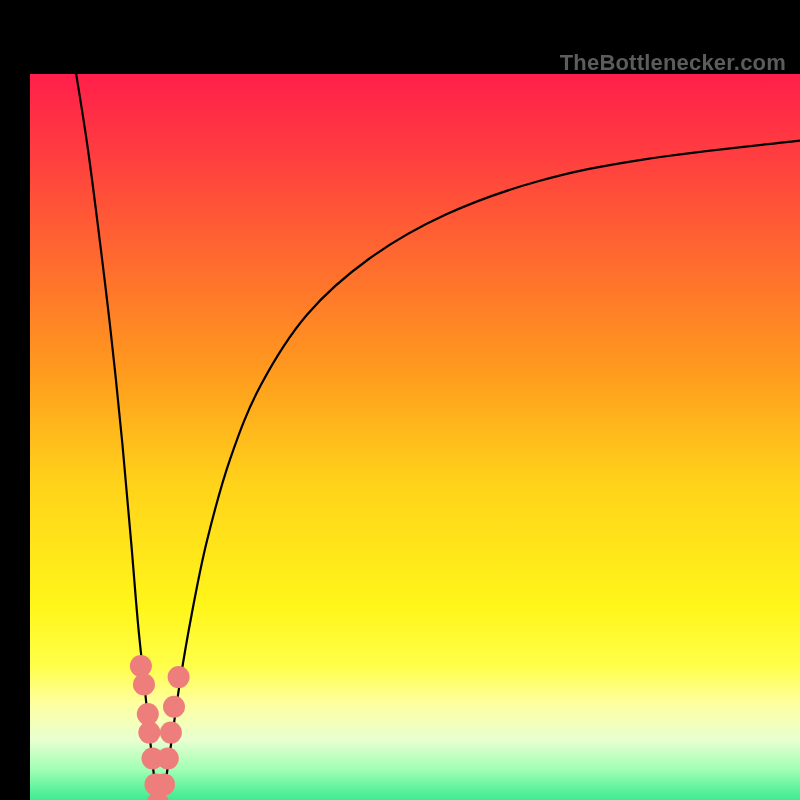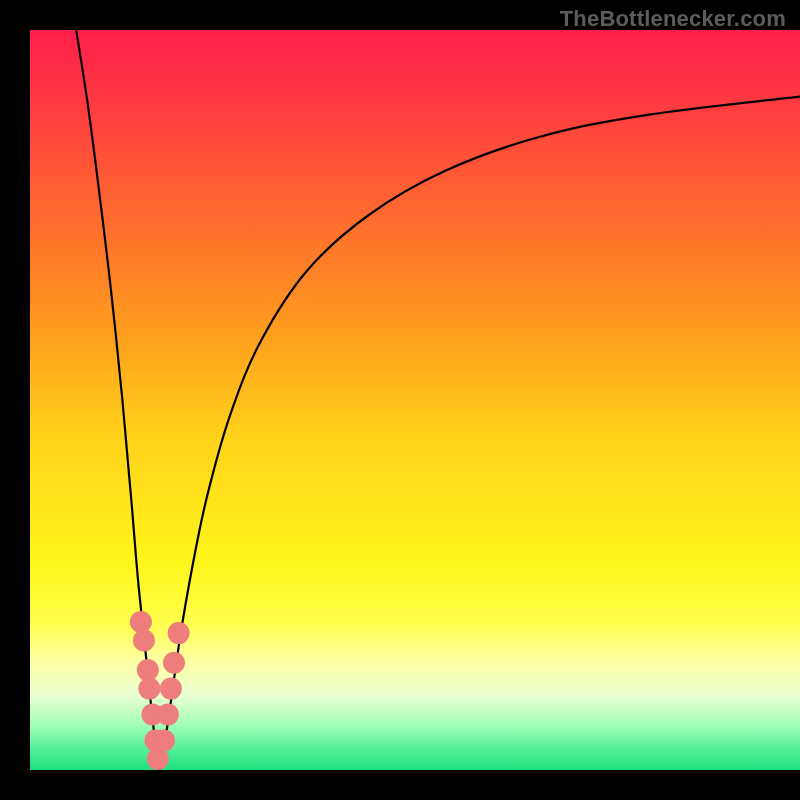--- a/index.html
+++ b/index.html
@@ -8,20 +8,21 @@
     width: 800px;
     height: 800px;
     overflow: hidden;
     background: #000;
     font-family: Arial, Helvetica, sans-serif;
   }
   .frame {
     position: absolute;
     inset: 0;
     background: #000;
+    margin-top: 44px;
   }
   .plot {
     position: absolute;
     left: 30px;
     top: 30px;
     width: 770px;
     height: 740px;
   }
   .watermark {
     position: absolute;

